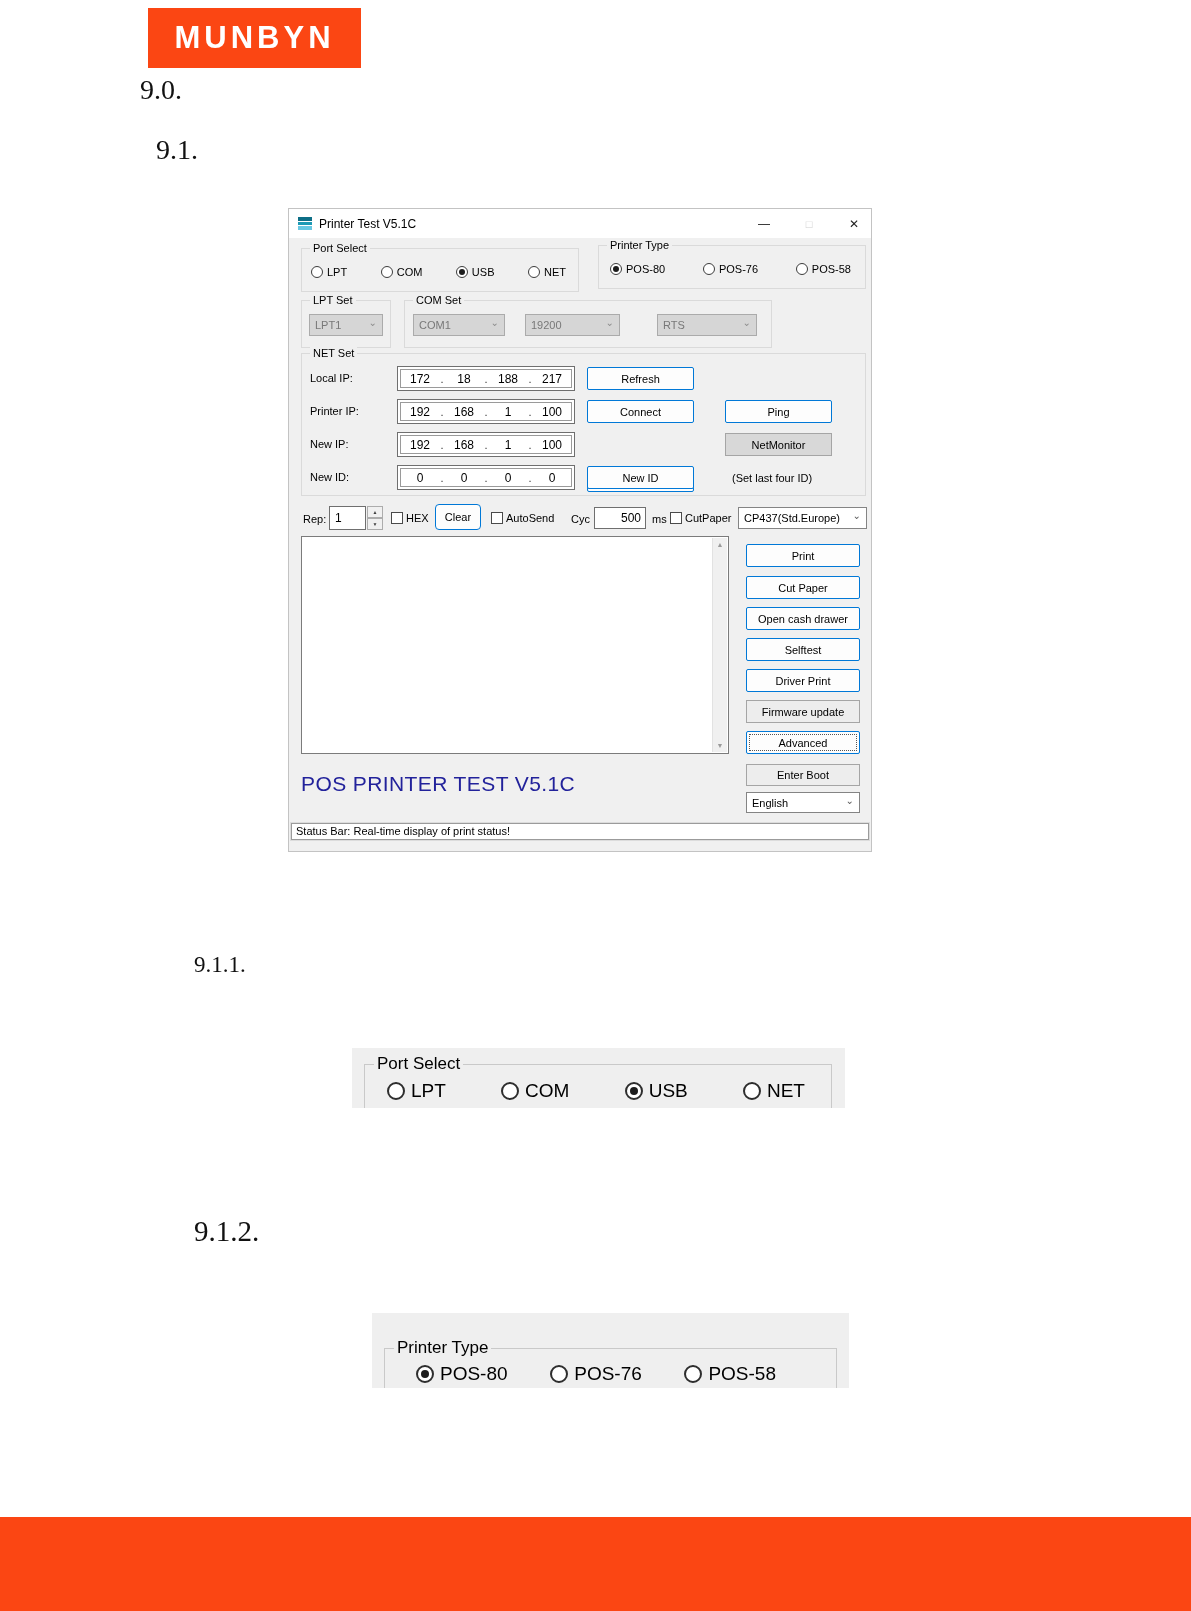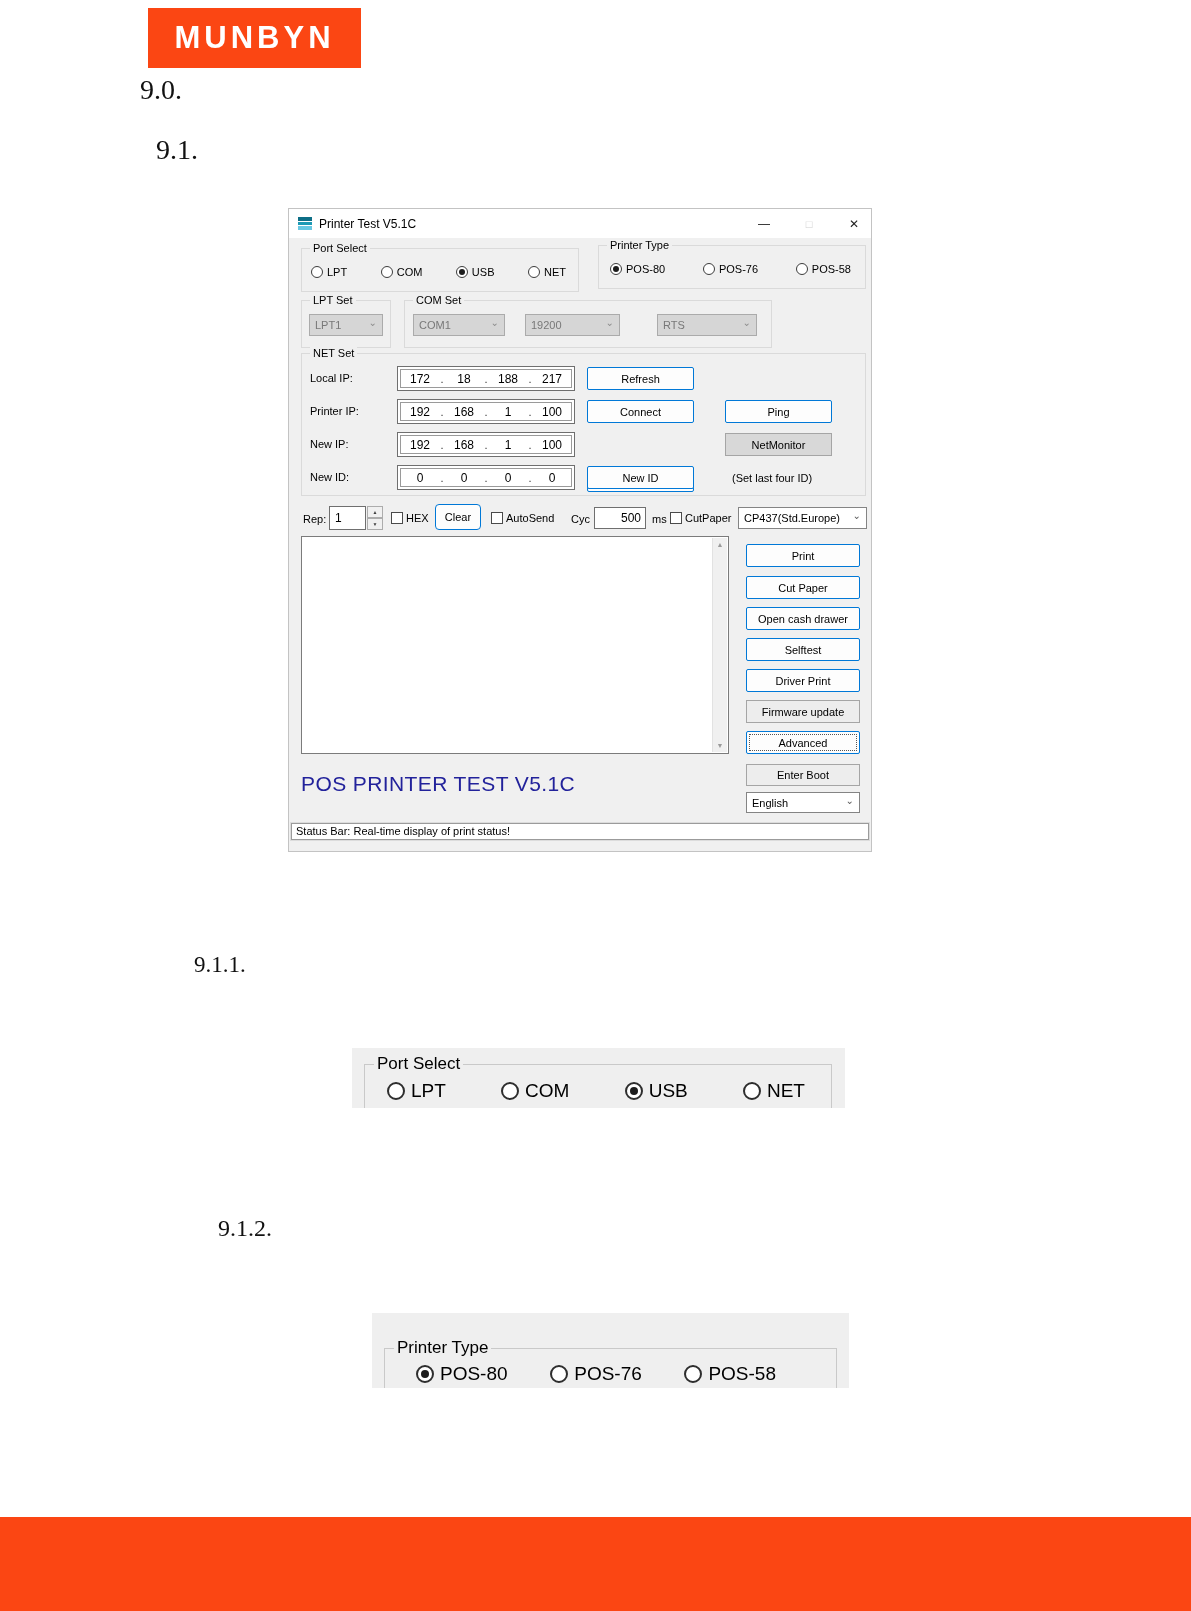--- a/index.html
+++ b/index.html
@@ -8,21 +8,21 @@
 
   
   .logo { position:absolute; left:148px; top:8px; width:213px; height:60px; background:#FB4613;
           display:flex; align-items:center; justify-content:center; }
   .logo span { color:#fff; font-weight:bold; font-size:31px; letter-spacing:4px; }
 
   .h-serif { position:absolute; font-family:"Liberation Serif", serif; color:#111; }
   .h90 { left:140px; top:74px;  font-size:28px; }
   .h91 { left:156px; top:134px; font-size:28px; }
   .h911{ left:194px; top:952px; font-size:23px; }
-  .h912{ left:194px; top:1215px;font-size:24px;margin-left:24px; }
+  .h912{ left:194px; top:1215px;font-size:29px; }
 
   
   .win { position:absolute; left:288px; top:208px; width:584px; height:644px;
          background:#f0f0f0; border:1px solid #c3c3c3; font-size:11px; color:#000; }
   .titlebar { position:relative; height:29px; background:#ffffff; display:flex; align-items:center; padding-left:9px; }
   .app-ico { width:14px; height:13px; display:flex; flex-direction:column; gap:1px; margin-right:7px; }
   .app-ico i { flex:1; display:block; }
   .app-ico i:nth-child(1){ background:#0d6e86; }
   .app-ico i:nth-child(2){ background:#1d9ab5; }
   .app-ico i:nth-child(3){ background:#67c7e2; }

